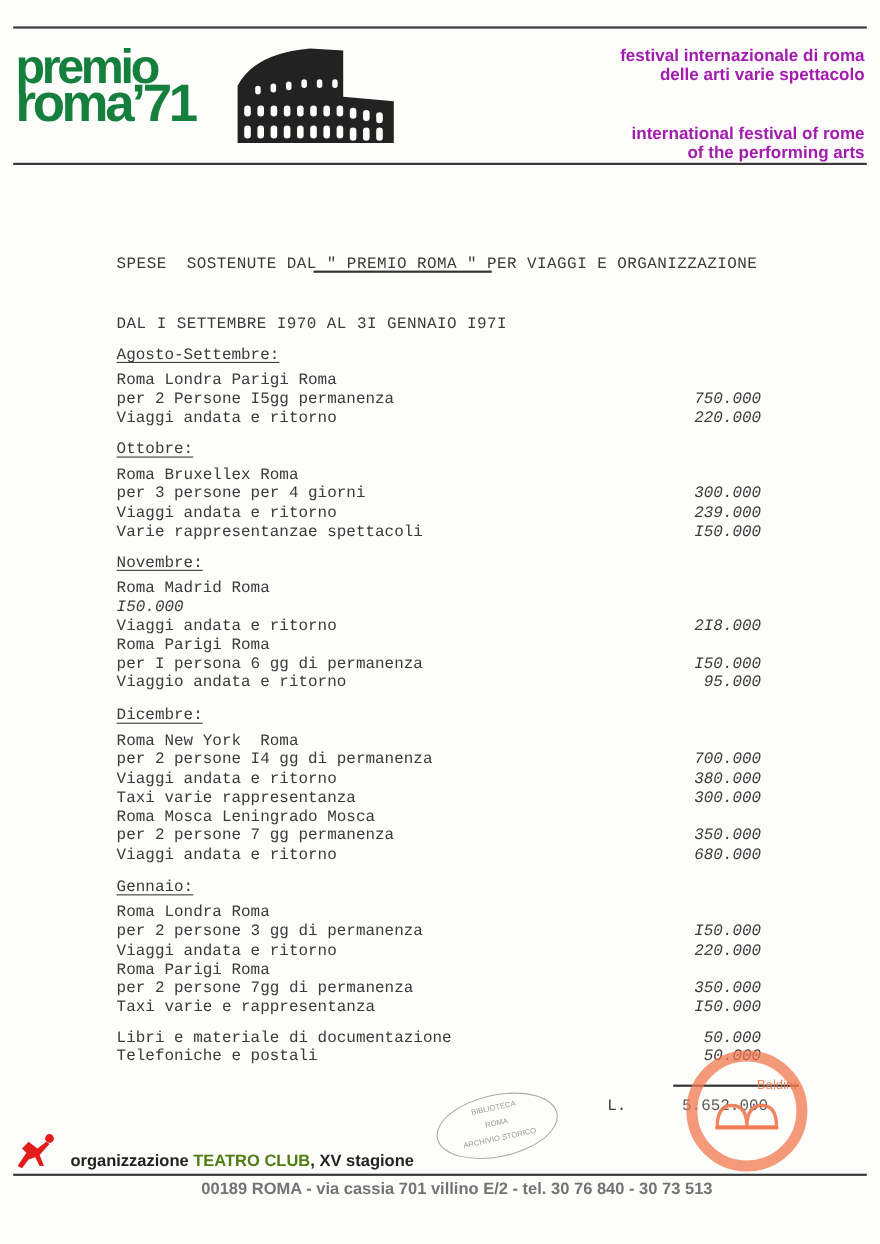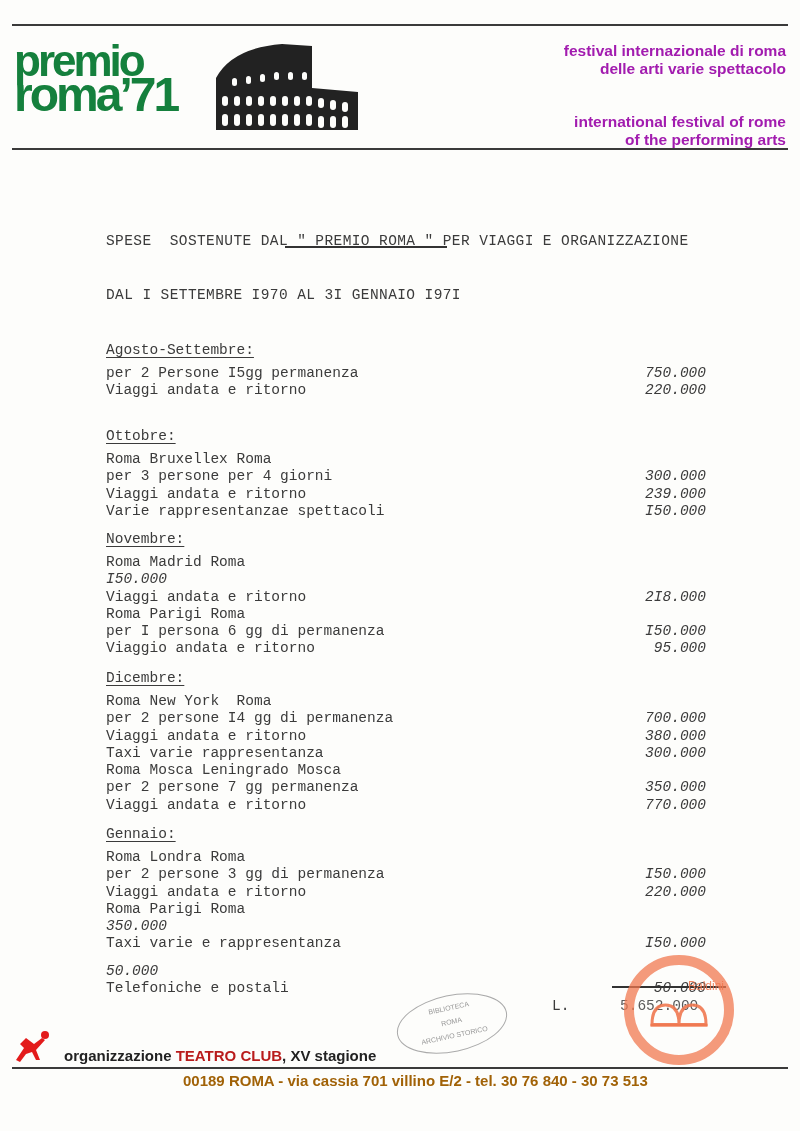--- a/index.html
+++ b/index.html
@@ -4,34 +4,34 @@
 <style>
   html, body { margin:0; padding:0; }
   body { width:800px; height:1131px; background:#fdfdfb; position:relative; overflow:hidden; font-family:"Liberation Sans", sans-serif; color:#222; }
   .rule { position:absolute; left:12px; right:12px; height:2px; background:#3a3a3a; }
   .logo-text { position:absolute; left:14px; top:44px; color:#15803d; font-family:"Liberation Sans", sans-serif; font-weight:bold; font-size:44px; line-height:34px; letter-spacing:-3px; }
   .colosseum { position:absolute; left:212px; top:38px; width:150px; height:96px; }
   .tagline { position:absolute; right:14px; text-align:right; font-family:"Liberation Sans", sans-serif; font-weight:bold; font-size:15.5px; line-height:18px; color:#a21caf; }
   .mono { font-family:"Liberation Mono", "DejaVu Sans Mono", monospace; color:#3b3b3b; }
   .title { position:absolute; left:106px; top:196px; font-size:14.5px; line-height:18px; letter-spacing:0.4px; white-space:pre; }
   .title-underline { position:absolute; left:285px; top:246px; width:162px; height:2px; background:#333; }
-  .section { position:absolute; left:106px; right:94px;margin-top:27px; }
+  .section { position:absolute; left:106px; right:108px; }
   .heading { font-size:14.5px; line-height:18px; text-decoration:underline; text-underline-offset:3px; margin-bottom:6px; white-space:pre; }
   .line { display:flex; justify-content:space-between; font-size:14.5px; line-height:17.3px; white-space:pre; }
   .amt { text-align:right;font-style:italic; }
   .total-rule { position:absolute; left:612px; width:114px; top:986px; height:2px; background:#333; }
   .total-label { position:absolute; left:552px; top:998px; font-size:14.5px; }
   .total-val { position:absolute; left:620px; top:998px; font-size:14.5px; color:#5a5a5a; }
   .stamp { position:absolute; left:396px; top:995px; width:110px; height:55px; border:1.5px solid #aaa; border-radius:50%; transform:rotate(-12deg); }
   .stamp span { position:absolute; width:100%; text-align:center; font-size:7px; color:#999; font-family:"Liberation Sans", sans-serif; }
   .watermark { position:absolute; left:624px; top:955px; width:110px; height:110px; border:10px solid rgba(240,120,80,0.75); border-radius:50%; box-sizing:border-box; }
   .wm-text { position:absolute; left:0; right:0; top:36px; text-align:right; font-size:12px; color:rgba(240,120,80,0.9); font-family:"Liberation Sans", sans-serif; }
   .footer-org { position:absolute; left:64px; top:1047px; font-family:"Liberation Sans", sans-serif; font-weight:bold; font-size:15px; color:#222; }
-  .footer-org .red { color:#b91c1c; }
-  .footer-addr { position:absolute; left:183px; top:1072px; font-family:"Liberation Sans", sans-serif; font-weight:bold; font-size:15px; color:#a16207; }
+  .footer-org .red { color:#4d7c0f; }
+  .footer-addr { position:absolute; left:183px; top:1072px; font-family:"Liberation Sans", sans-serif; font-weight:bold; font-size:15px; color:#737373; }
   .figure-icon { position:absolute; left:12px; top:1030px; width:40px; height:34px; }
 </style>
 </head>
 <body>
 
 <div class="rule" style="top:24px;"></div>
 
 <div class="logo-text">
   <div>premio</div>
   <div style="font-size:48px;">roma’71</div>
@@ -83,20 +83,21 @@
 <div class="rule" style="top:148px;"></div>
 
 <div class="title mono">
   <div>SPESE  SOSTENUTE DAL " PREMIO ROMA " PER VIAGGI E ORGANIZZAZIONE</div>
   <div>DAL I SETTEMBRE I970 AL 3I GENNAIO I97I</div>
 </div>
 <div class="title-underline"></div>
 
 <div class="section mono" style="top:314px;">
   <div class="heading">Agosto-Settembre:</div>
+  <div class="line"><span>Roma Londra Parigi Roma</span><span class="amt"></span></div>
   <div class="line"><span>per 2 Persone I5gg permanenza</span><span class="amt">750.000</span></div>
   <div class="line"><span>Viaggi andata e ritorno</span><span class="amt">220.000</span></div>
 </div>
 
 <div class="section mono" style="top:400px;">
   <div class="heading">Ottobre:</div>
   <div class="line"><span>Roma Bruxellex Roma</span><span class="amt"></span></div>
   <div class="line"><span>per 3 persone per 4 giorni</span><span class="amt">300.000</span></div>
   <div class="line"><span>Viaggi andata e ritorno</span><span class="amt">239.000</span></div>
   <div class="line"><span>Varie rappresentanzae spettacoli</span><span class="amt">I50.000</span></div>
@@ -113,35 +114,35 @@
 </div>
 
 <div class="section mono" style="top:642px;">
   <div class="heading">Dicembre:</div>
   <div class="line"><span>Roma New York  Roma</span><span class="amt"></span></div>
   <div class="line"><span>per 2 persone I4 gg di permanenza</span><span class="amt">700.000</span></div>
   <div class="line"><span>Viaggi andata e ritorno</span><span class="amt">380.000</span></div>
   <div class="line"><span>Taxi varie rappresentanza</span><span class="amt">300.000</span></div>
   <div class="line"><span>Roma Mosca Leningrado Mosca</span><span class="amt"></span></div>
   <div class="line"><span>per 2 persone 7 gg permanenza</span><span class="amt">350.000</span></div>
-  <div class="line"><span>Viaggi andata e ritorno</span><span class="amt">770.000</span></div>
+  <div class="line"><span>Viaggi andata e ritorno</span><span class="amt">680.000</span></div>
 </div>
 
 <div class="section mono" style="top:798px;">
   <div class="heading">Gennaio:</div>
   <div class="line"><span>Roma Londra Roma</span><span class="amt"></span></div>
   <div class="line"><span>per 2 persone 3 gg di permanenza</span><span class="amt">I50.000</span></div>
   <div class="line"><span>Viaggi andata e ritorno</span><span class="amt">220.000</span></div>
   <div class="line"><span>Roma Parigi Roma</span><span class="amt"></span></div>
-  <div class="line"><span class="amt">350.000</span></div>
+  <div class="line"><span>per 2 persone 7gg di permanenza</span><span class="amt">350.000</span></div>
   <div class="line"><span>Taxi varie e rappresentanza</span><span class="amt">I50.000</span></div>
 </div>
 
 <div class="section mono" style="top:936px;">
-  <div class="line"><span class="amt">50.000</span></div>
+  <div class="line"><span>Libri e materiale di documentazione</span><span class="amt">50.000</span></div>
   <div class="line"><span>Telefoniche e postali</span><span class="amt">50.000</span></div>
 </div>
 
 <div class="total-rule"></div>
 <div class="total-label mono">L.</div>
 <div class="total-val mono">5.652.000</div>
 
 <div class="stamp">
   <span style="top:8px;">BIBLIOTECA</span>
   <span style="top:22px;">ROMA</span>

